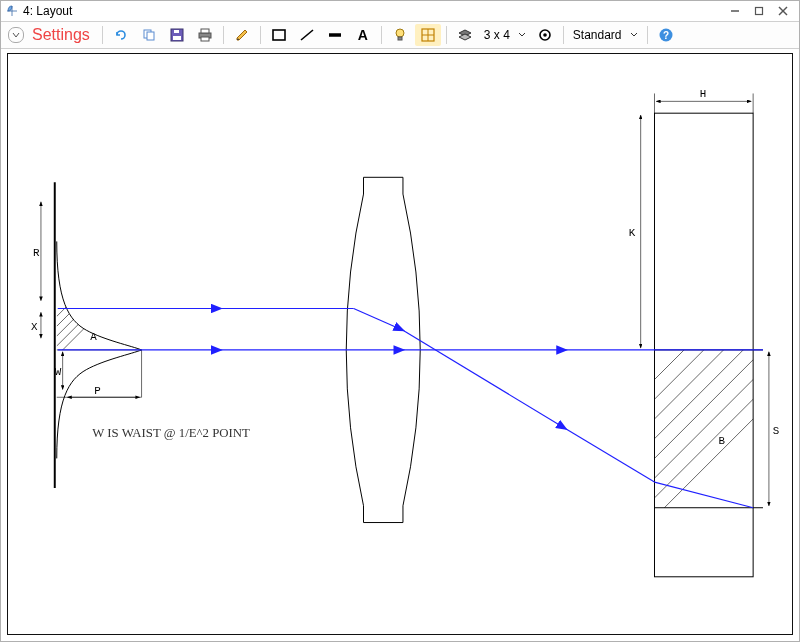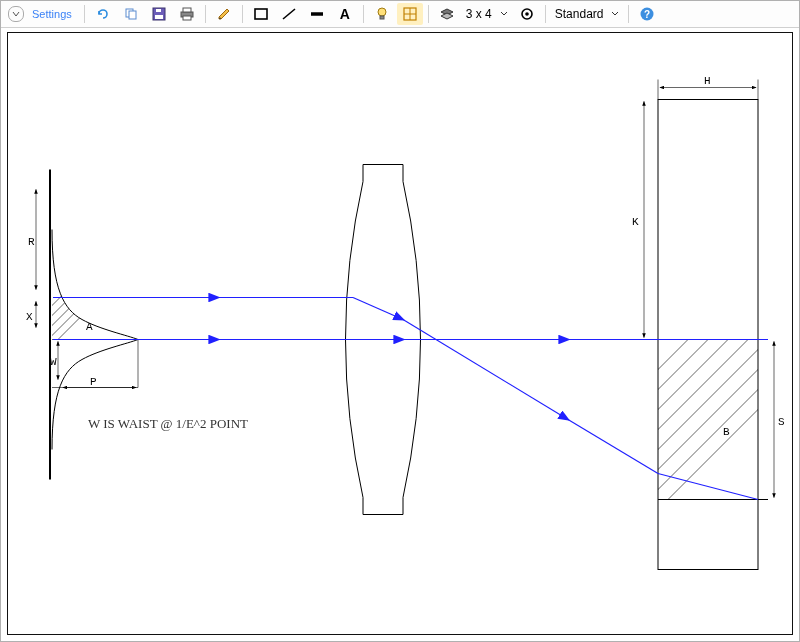--- a/index.html
+++ b/index.html
@@ -60,22 +60,22 @@
     justify-content: center;
     border-radius: 2px;
     cursor: pointer;
     padding: 0 2px;
   }
   .tool-sep {
     width: 1px; height: 18px; background: #d0d0d0; margin: 0 3px;
   }
   .tool-label {
     padding: 0 4px;
-    font-size: 11px;
-    color: #3b82f6;
+    font-size: 16px;
+    color: #ef4444;
   }
   .settings-group {
     display: flex; align-items: center;
     border: 1px solid transparent;
     padding: 0 2px;
     cursor: pointer;
   }
   .settings-group .chevron {
     width: 14px; height: 14px; border: 1px solid #aaa; border-radius: 7px;
     display:flex; align-items:center; justify-content:center;
@@ -113,20 +113,47 @@
   .thin { stroke: #000; stroke-width: 0.6; fill: none; }
   .thick { stroke: #000; stroke-width: 2; fill: none; }
   .hatch { stroke: #000; stroke-width: 0.6; }
   .dropdown-text { display:flex; align-items:center; gap:8px; padding:0 4px; cursor:pointer;}
 </style>
 </head>
 <body>
 
 <div class="window">
 
+  <div class="titlebar">
+    <span class="title-icon">
+      <svg width="14" height="14" viewBox="0 0 14 14">
+        <path d="M3 7 Q3 2 7 2 Q7 7 3 7 Z" fill="#6aa7e8" stroke="#3a6aa8" stroke-width="0.8"></path>
+        <line x1="7" y1="2" x2="7" y2="12" stroke="#3a6aa8" stroke-width="0.8"></line>
+        <line x1="2" y1="7" x2="12" y2="7" stroke="#3a6aa8" stroke-width="0.8"></line>
+      </svg>
+    </span>
+    <span class="title-text">4: Layout</span>
+    <span class="spacer"></span>
+    <div class="win-btn">
+      <svg width="10" height="10">
+          <line x1="1" y1="5" x2="9" y2="5" stroke="#555" stroke-width="1.5"></line>
+        </svg>
+    </div>
+    <div class="win-btn">
+      <svg width="10" height="10">
+          <rect x="1.5" y="1.5" width="7" height="7" fill="none" stroke="#555" stroke-width="1.2"></rect>
+        </svg>
+    </div>
+    <div class="win-btn">
+      <svg width="10" height="10">
+        <line x1="1" y1="1" x2="9" y2="9" stroke="#555" stroke-width="1.5"></line>
+        <line x1="9" y1="1" x2="1" y2="9" stroke="#555" stroke-width="1.5"></line>
+      </svg>
+    </div>
+  </div>
 
   <div class="toolbar">
     <div class="settings-group">
       <span class="chevron">
         <svg width="8" height="8">
             <path d="M1 2 L4 6 L7 2" fill="none" stroke="#555" stroke-width="1"></path>
           </svg>
       </span>
       <span class="tool-label">Settings</span>
     </div>

